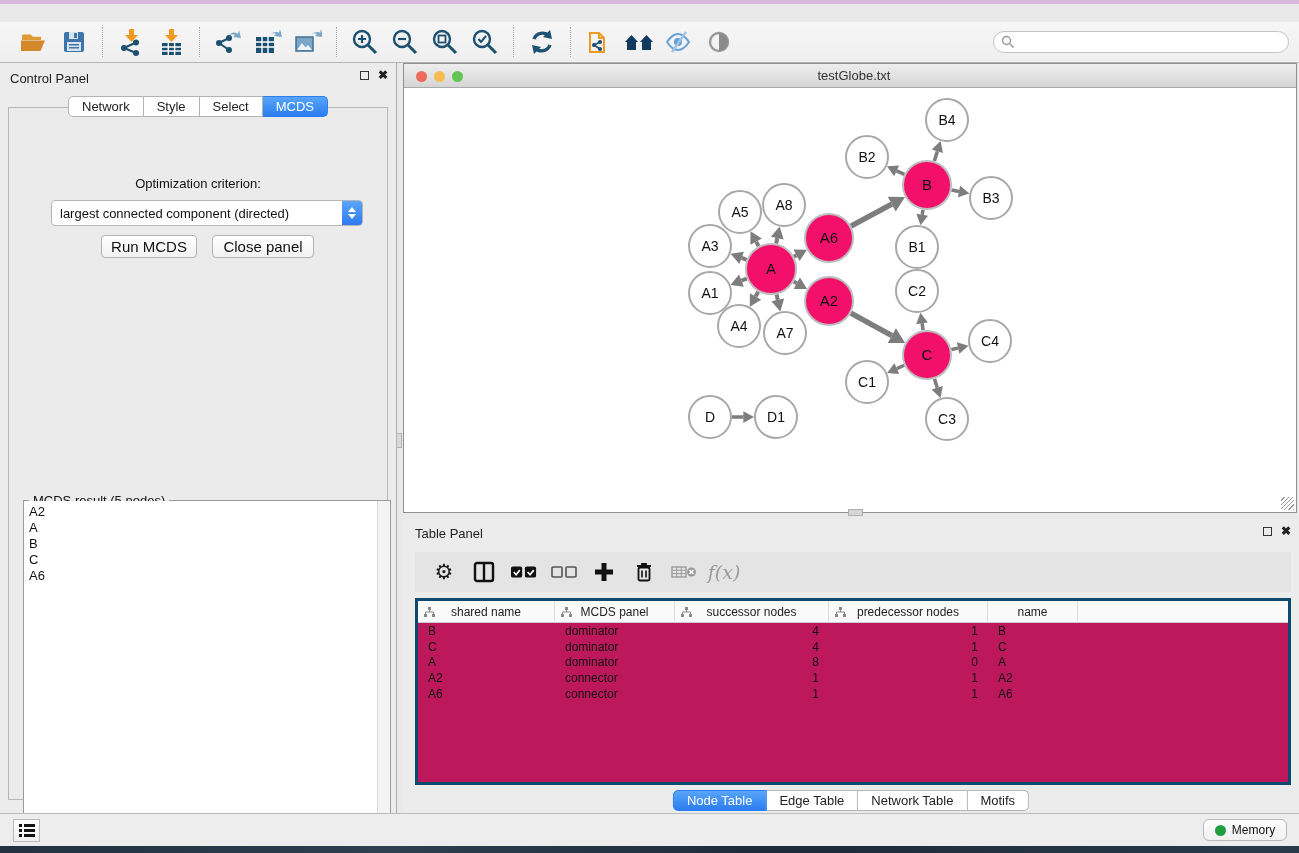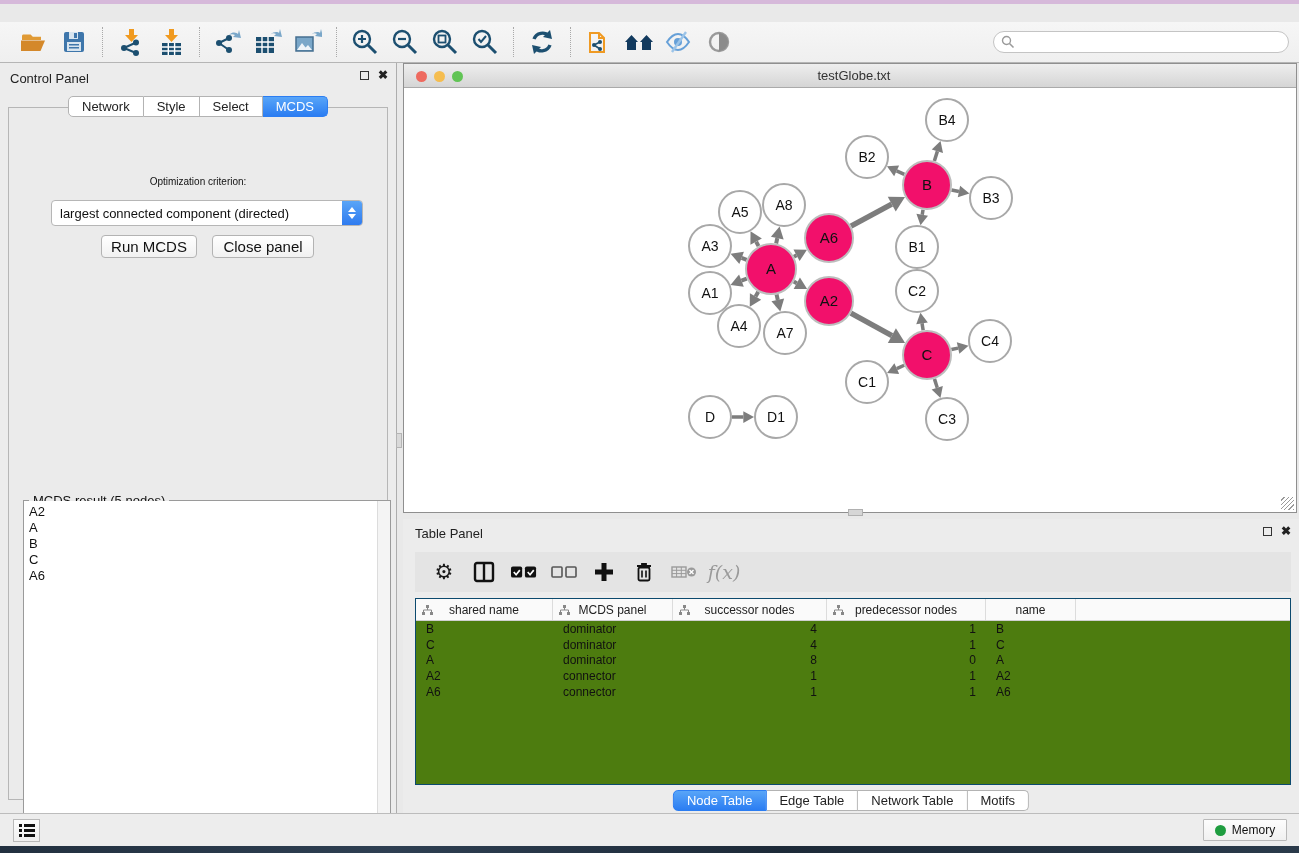--- a/index.html
+++ b/index.html
@@ -38,21 +38,21 @@
 
   .cp-box { position:absolute; left:8px; top:44px; width:380px; height:693px;
             border:1px solid #b6b6b6; background:#ebebeb; }
   .cp-tabs { position:absolute; left:50%; transform:translateX(-50%); top:33px; display:flex; z-index:3; }
   .seg { height:21px; line-height:19px; padding:0 13px; font-size:13px; background:#fff;
          border:1px solid #b3b3b3; border-left:none; color:#222; }
   .seg:first-child { border-left:1px solid #b3b3b3; border-radius:5px 0 0 5px; }
   .seg:last-child { border-radius:0 5px 5px 0; }
   .seg.active { background:linear-gradient(#58a5f8,#2b7df2); color:#fff; border-color:#2b7df2; }
 
-  .opt-label { position:absolute; left:0; right:0; top:68px; text-align:center; font-size:10px; color:#111; }
+  .opt-label { position:absolute; left:0; right:0; top:68px; text-align:center; font-size:13px; color:#111; }
   .dropdown { position:absolute; left:42px; top:92px; width:312px; height:26px; background:#fff;
               border:1px solid #b6b6b6; border-radius:4px; display:flex; align-items:center; }
   .dropdown .dd-text { flex:1; font-size:13px; padding-left:8px; color:#111; white-space:nowrap; }
   .dd-step { width:20px; height:24px; border-radius:0 3px 3px 0;
              background:linear-gradient(#5aa5f7,#2f7bef); display:flex; flex-direction:column;
              align-items:center; justify-content:center; gap:2px; }
   .dd-step .up, .dd-step .dn { width:0; height:0; border-left:4px solid transparent; border-right:4px solid transparent; }
   .dd-step .up { border-bottom:5px solid #fff; }
   .dd-step .dn { border-top:5px solid #fff; }
 
@@ -92,39 +92,39 @@
   
   .table-panel { position:absolute; left:403px; top:519px; width:896px; height:294px; background:#ececec; }
   .tp-title { position:absolute; left:12px; top:7px; font-size:13px; color:#222; }
   .tp-toolbar { position:absolute; left:12px; right:8px; top:33px; height:40px; background:#e4e4e4;
                 display:flex; align-items:center; gap:14px; padding-left:16px; }
   .tico { width:26px; height:26px; display:flex; align-items:center; justify-content:center; }
   .gear-glyph { font-size:21px; color:#1a1a1a; line-height:22px; }
   .fx { font-family:"DejaVu Serif", serif; font-style:italic; font-size:19px; color:#9a9a9a; }
 
   .tp-table { position:absolute; left:12px; right:8px; top:79px; bottom:28px;
-              background:#4d7c0f; border:1px solid #0c4a6e; overflow:hidden; }
+              background:#be185d; border:3px solid #0c4a6e; overflow:hidden; }
   .thead { display:flex; height:22px; background:#fafafa; border-bottom:1px solid #cfcfcf; }
   .th { display:flex; align-items:center; justify-content:center; gap:5px;
         font-size:12px; color:#222; border-right:1px solid #dcdcdc; position:relative; }
   .th .hico { position:absolute; left:6px; top:6px; }
   .trow { display:flex; height:15.7px; align-items:center; }
   .td { font-size:12px; color:#111; padding:0 10px; white-space:nowrap; overflow:hidden; }
 
   .tp-tabs { position:absolute; left:50%; transform:translateX(-50%); bottom:2px; display:flex; }
   .tp-tabs .seg { height:21px; }
 
   
   .statusbar { position:absolute; left:0; top:813px; width:1299px; height:33px; background:#ededed;
                border-top:1px solid #bcbcbc; }
   .list-btn { position:absolute; left:13px; top:5px; width:27px; height:23px;
               background:linear-gradient(#fcfcfc,#efefef); border:1px solid #b9b9b9;
               display:flex; align-items:center; justify-content:center; }
   .mem-btn { position:absolute; right:12px; top:5px; width:84px; height:22px;
-             background:linear-gradient(#fdfdfd,#f0f0f0); border:1px solid #b9b9b9; border-radius:1px;
+             background:linear-gradient(#fdfdfd,#f0f0f0); border:1px solid #b9b9b9; border-radius:6px;
              display:flex; align-items:center; justify-content:center; gap:6px; font-size:12px; color:#111; }
   .mem-dot { width:11px; height:11px; border-radius:50%; background:#1f9d40; }
   .desktop-strip { position:absolute; left:0; top:846px; width:1299px; height:7px;
                    background:linear-gradient(90deg,#22303f,#2e3f52 30%,#1d2a38 60%,#2a3a4a); }
 </style>
 </head>
 <body>
 
 <div class="screen">
 

